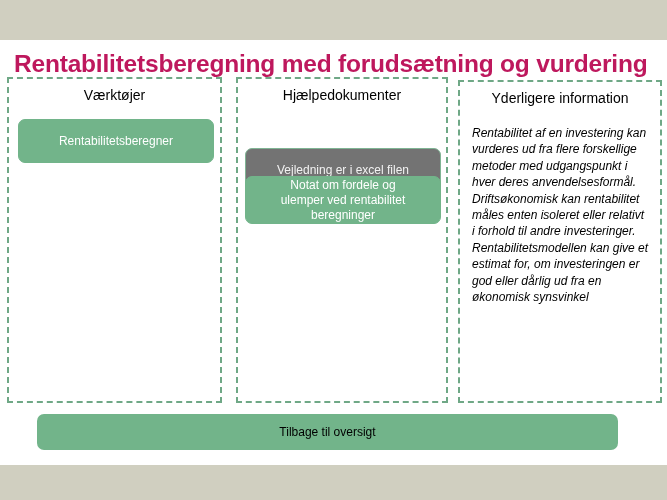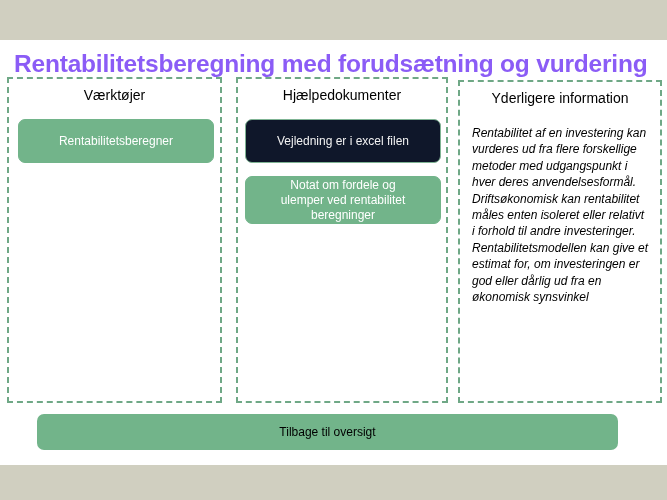--- a/index.html
+++ b/index.html
@@ -24,21 +24,21 @@
     background: #ffffff;
   }
 
   #slide-title {
     position: absolute;
     left: 14px;
     top: 10px;
     width: 640px;
     font-size: 24.5px;
     font-weight: bold;
-    color: #8b5cf6;
+    color: #be185d;
     letter-spacing: -0.2px;
     white-space: nowrap;
   }
 
   
   .panel {
     position: absolute;
     border: 2px dashed #6fa886;
     background: transparent;
     box-sizing: border-box;
@@ -68,23 +68,24 @@
     font-size: 12px;
     display: flex;
     align-items: center;
     justify-content: center;
     text-align: center;
     line-height: 15px;
     padding: 2px 22px;
     border: 1px solid #72b48a;
   }
   .btn.disabled {
-    background: #0f172a;
+    background: #737373;
     border: 1.5px solid #7fb494;
     color: #f2f2f2;
+    margin-top: 29px;
   }
 
   #btn-calculator {
     left: 9px;
     top: 40px;
     width: 196px;
     height: 44px;
   }
 
   #btn-guide {

